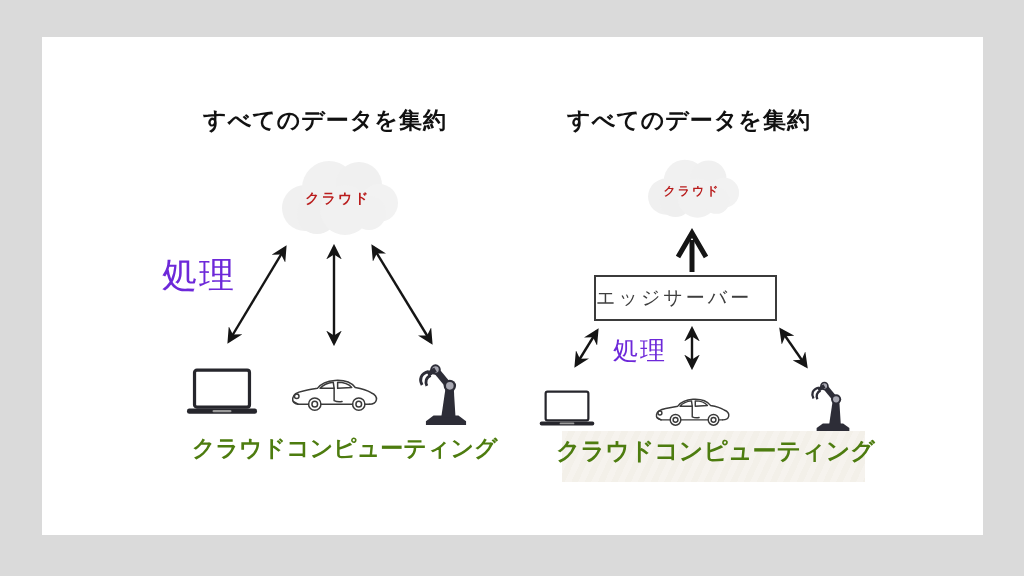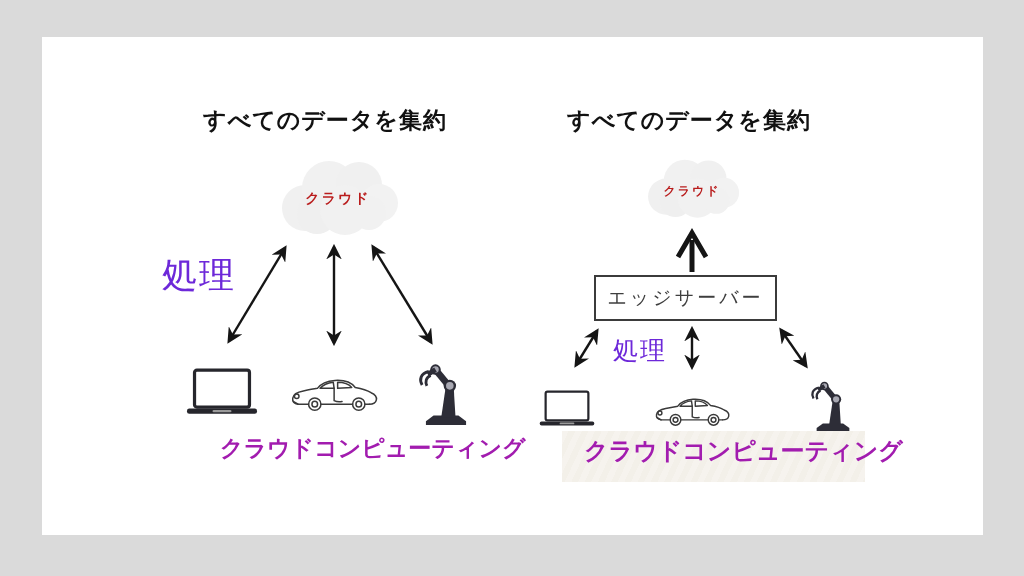--- a/index.html
+++ b/index.html
@@ -24,27 +24,27 @@
   .cloud-label{
     position:absolute;left:0;right:0;text-align:center;
     font-weight:700;color:#b91c1c;letter-spacing:2px;white-space:nowrap;
   }
   .proc{
     font-weight:400;color:#6d28d9;white-space:nowrap;letter-spacing:2px;
   }
   .server-box{
     position:absolute;left:594px;top:275px;width:183px;height:46px;
     border:2px solid #3b3b3b;background:#fff;
-    display:flex;align-items:center;justify-content:center;
+    display:flex;align-items:center;
     font-size:19px;font-weight:500;letter-spacing:3px;color:#3e3e3e;
     box-sizing:border-box;white-space:nowrap;
   }
   .caption{
-    font-weight:700;text-align:right;color:#a21caf;
-    white-space:nowrap;z-index:3;margin-left:28px;
+    font-weight:700;text-align:right;color:#4d7c0f;
+    white-space:nowrap;z-index:3;
   }
   .band{
     position:absolute;left:562px;top:431px;width:303px;height:51px;
     background:#f5f2ec;z-index:1;
     background-image:repeating-linear-gradient(115deg,#f6f3ee 0 6px,#f3f0e9 6px 12px);
   }
   .device svg{display:block;width:100%;height:100%;}
   .arrow-overlay{position:absolute;left:0;top:0;z-index:2;pointer-events:none;}
 </style>
 </head>

